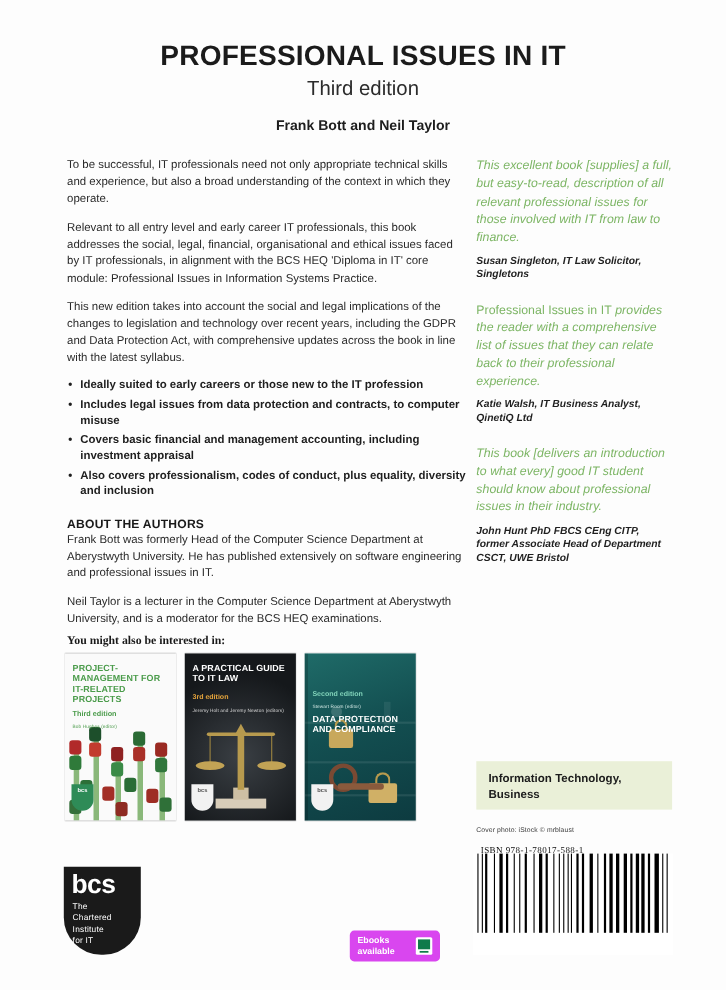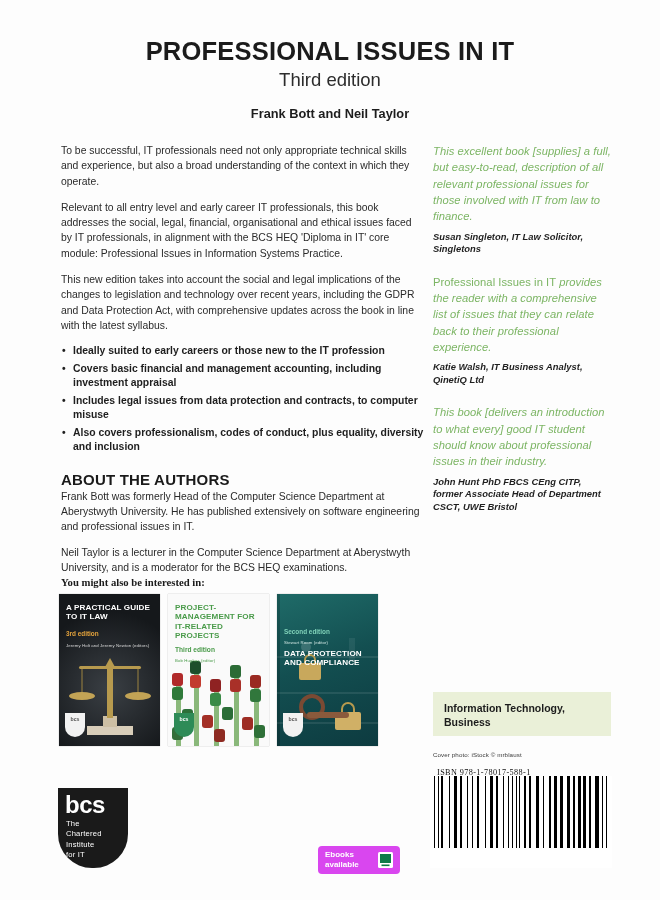--- a/index.html
+++ b/index.html
@@ -43,21 +43,21 @@
   #bullets li {
     position: relative; padding-left: 12px;
     font-size: 10.4px; font-weight: bold; color: #1e1e1e;
     line-height: 1.42; margin-bottom: 2.5px;
   }
   #bullets li::before {
     content: "\2022"; position: absolute; left: 1px; top: 0;
     font-size: 10.4px; color: #1e1e1e;
   }
   #about-heading {
-    font-size: 15px; font-weight: bold; letter-spacing: 0.2px;
+    font-size: 11px; font-weight: bold; letter-spacing: 0.2px;
     color: #1a1a1a; margin-top: 16px; margin-bottom: 1px;
   }
   .about-para {
     font-size: 10.4px; line-height: 1.45; color: #2a2a2a; margin-bottom: 11px;
   }
 
   
   #right-col {
     position: absolute; left: 433px; top: 143px; width: 178px;
   }
@@ -210,22 +210,22 @@
     <div id="book-authors">Frank Bott and Neil Taylor</div>
   </div>
 
   <div id="left-col">
     <p class="body-para">To be successful, IT professionals need not only appropriate technical skills and experience, but also a broad understanding of the context in which they operate.</p>
     <p class="body-para">Relevant to all entry level and early career IT professionals, this book addresses the social, legal, financial, organisational and ethical issues faced by IT professionals, in alignment with the BCS HEQ 'Diploma in IT' core module: Professional Issues in Information Systems Practice.</p>
     <p class="body-para">This new edition takes into account the social and legal implications of the changes to legislation and technology over recent years, including the GDPR and Data Protection Act, with comprehensive updates across the book in line with the latest syllabus.</p>
 
     <ul id="bullets">
       <li>Ideally suited to early careers or those new to the IT profession</li>
+      <li>Includes legal issues from data protection and contracts, to computer misuse</li>
       <li>Covers basic financial and management accounting, including investment appraisal</li>
-      <li>Includes legal issues from data protection and contracts, to computer misuse</li>
       <li>Also covers professionalism, codes of conduct, plus equality, diversity and inclusion</li>
     </ul>
 
     <div id="about-heading">ABOUT THE AUTHORS</div>
     <p class="about-para">Frank Bott was formerly Head of the Computer Science Department at Aberystwyth University. He has published extensively on software engineering and professional issues in IT.</p>
     <p class="about-para">Neil Taylor is a lecturer in the Computer Science Department at Aberystwyth University, and is a moderator for the BCS HEQ examinations.</p>
   </div>
 
   <div id="right-col">
 
@@ -242,40 +242,20 @@
     <div class="quote-block">
       <div class="quote-text"><span class="roman"></span><span>This book [delivers an introduction to what every] good IT student should know about professional issues in their industry.</span></div>
       <div class="quote-attr">John Hunt PhD FBCS CEng CITP, former Associate Head of Department CSCT, UWE Bristol</div>
     </div>
 
   </div>
 
   <div id="also-heading">You might also be interested in:</div>
 
   <div id="thumbs">
-
-    <div class="thumb" id="thumb2">
-      <svg class="scale-base" style="bottom:10px;" width="86" height="86" viewBox="0 0 86 86">
-        <rect x="20" y="76" width="46" height="9" fill="#d8cdb9"></rect>
-        <rect x="36" y="66" width="14" height="11" fill="#cdbfa4"></rect>
-        <rect x="40" y="18" width="6" height="50" fill="#b79a4e"></rect>
-        <rect x="12" y="16" width="62" height="3" rx="1.5" fill="#b79a4e"></rect>
-        <polygon points="43,8 48,17 38,17" fill="#b79a4e"></polygon>
-        <line x1="15" y1="19" x2="15" y2="44" stroke="#9d8440" stroke-width="1"></line>
-        <line x1="71" y1="19" x2="71" y2="44" stroke="#9d8440" stroke-width="1"></line>
-        <ellipse cx="15" cy="46" rx="13" ry="4" fill="#c2a355"></ellipse>
-        <ellipse cx="71" cy="46" rx="13" ry="4" fill="#c2a355"></ellipse>
-      </svg>
-      <div class="t-title">A PRACTICAL GUIDE TO IT LAW</div>
-      <div class="t-ed">3rd edition</div>
-      <div class="t-auth">Jeremy Holt and Jeremy Newton (editors)</div>
-      <div class="bcs-badge grey">
-          <span>bcs</span>
-        </div>
-    </div>
 
     <div class="thumb" id="thumb1">
       <div class="lights">
         <div class="pole" style="left:8px;  height:62px; bottom:0;"></div>
         <div class="pole" style="left:26px; height:74px; bottom:0;"></div>
         <div class="pole" style="left:46px; height:56px; bottom:0;"></div>
         <div class="pole" style="left:66px; height:70px; bottom:0;"></div>
         <div class="pole" style="left:86px; height:60px; bottom:0;"></div>
         <div class="lamp" style="left:4px;  bottom:60px; background:#b12a2a;"></div>
         <div class="lamp" style="left:4px;  bottom:46px; background:#2f7a3a;"></div>
@@ -296,20 +276,40 @@
         <div class="lamp" style="left:86px; bottom:8px;  background:#2f7038;"></div>
       </div>
       <div class="t-title">PROJECT-MANAGEMENT FOR IT-RELATED PROJECTS</div>
       <div class="t-ed">Third edition</div>
       <div class="t-auth">Bob Hughes (editor)</div>
       <div class="bcs-badge">
           <span>bcs</span>
         </div>
     </div>
 
+    <div class="thumb" id="thumb2">
+      <svg class="scale-base" style="bottom:10px;" width="86" height="86" viewBox="0 0 86 86">
+        <rect x="20" y="76" width="46" height="9" fill="#d8cdb9"></rect>
+        <rect x="36" y="66" width="14" height="11" fill="#cdbfa4"></rect>
+        <rect x="40" y="18" width="6" height="50" fill="#b79a4e"></rect>
+        <rect x="12" y="16" width="62" height="3" rx="1.5" fill="#b79a4e"></rect>
+        <polygon points="43,8 48,17 38,17" fill="#b79a4e"></polygon>
+        <line x1="15" y1="19" x2="15" y2="44" stroke="#9d8440" stroke-width="1"></line>
+        <line x1="71" y1="19" x2="71" y2="44" stroke="#9d8440" stroke-width="1"></line>
+        <ellipse cx="15" cy="46" rx="13" ry="4" fill="#c2a355"></ellipse>
+        <ellipse cx="71" cy="46" rx="13" ry="4" fill="#c2a355"></ellipse>
+      </svg>
+      <div class="t-title">A PRACTICAL GUIDE TO IT LAW</div>
+      <div class="t-ed">3rd edition</div>
+      <div class="t-auth">Jeremy Holt and Jeremy Newton (editors)</div>
+      <div class="bcs-badge grey">
+          <span>bcs</span>
+        </div>
+    </div>
+
     <div class="thumb" id="thumb3">
       <div>
         <div class="plank" style="top:62px;"></div>
         <div class="plank" style="top:98px;"></div>
         <div class="plank" style="top:128px;"></div>
         <div style="position:absolute; left:0; top:0; width:3px; height:152px; background:rgba(0,0,0,0.18);"></div>
         <div class="padlock" style="left:22px; top:60px; width:22px; height:26px;">
           <div class="pad-shackle"></div>
           <div class="pad-body" style="background:#c8a85c;"></div>
         </div>

